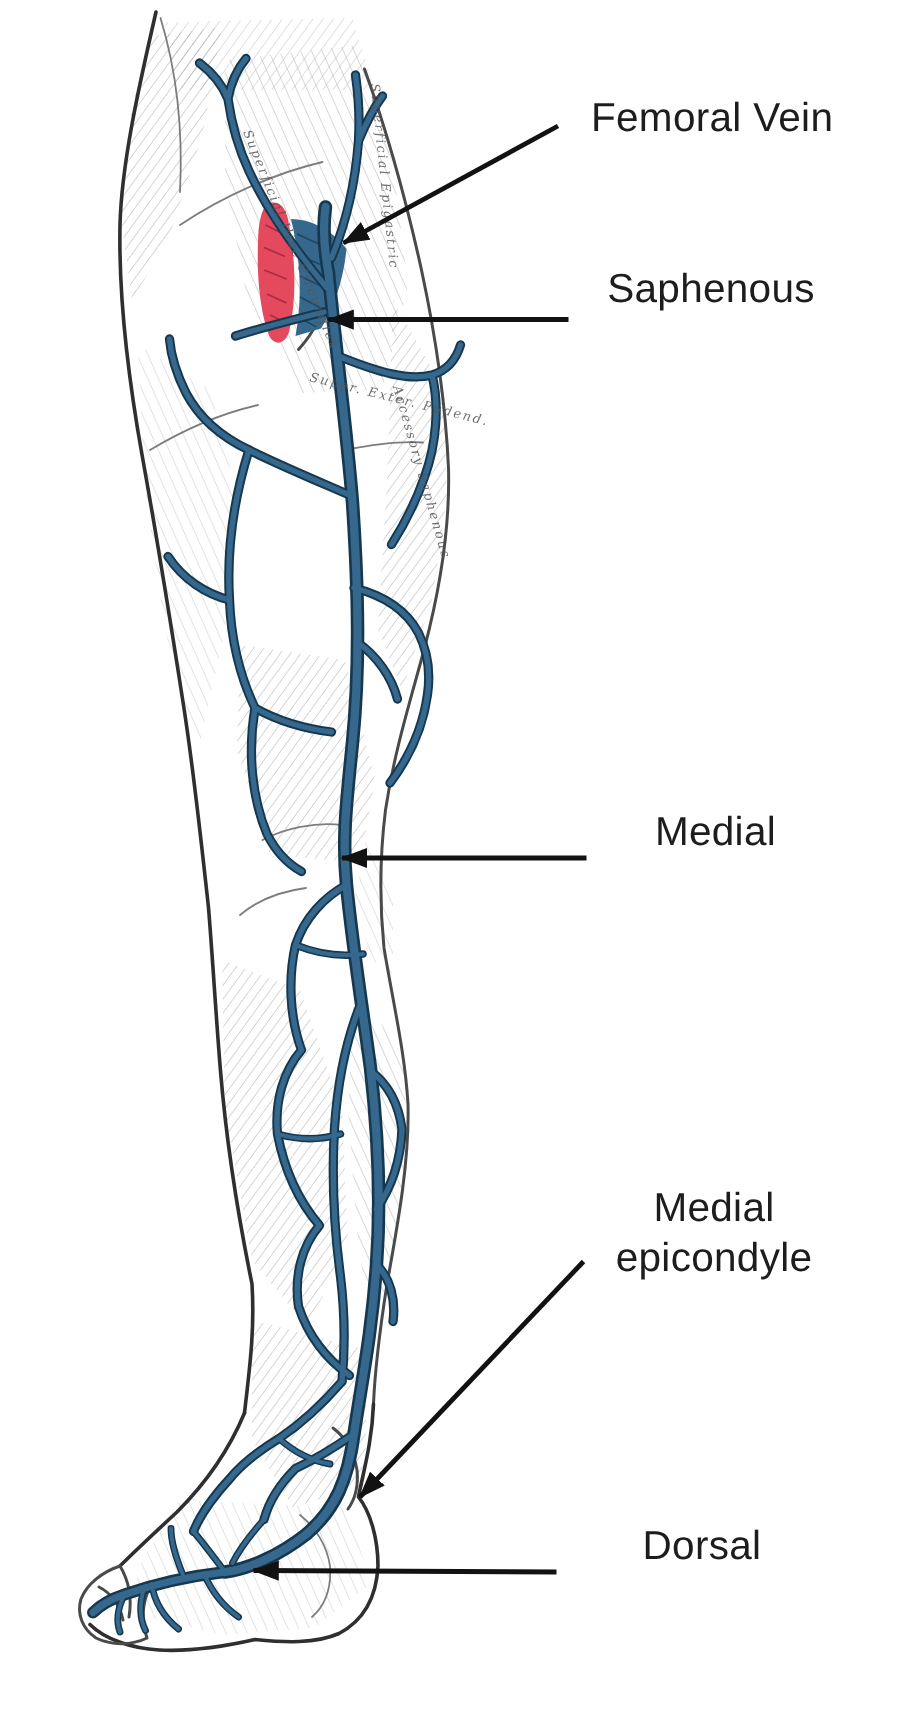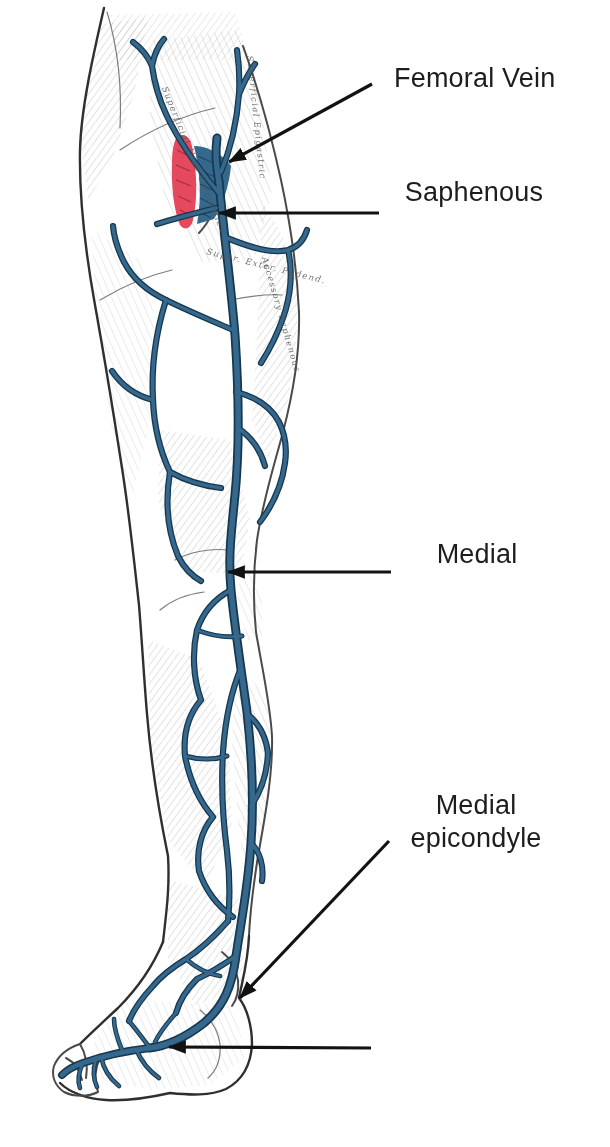--- a/index.html
+++ b/index.html
@@ -194,15 +194,16 @@
     <span>Saphenous</span>
   </div>
   <div class="anno" id="lbl-epicondyle">
     <span>Medial</span>
   </div>
   <div class="anno" id="lbl-malleolus">
     <span>Medial</span>
     <span>epicondyle</span>
   </div>
   <div class="anno" id="lbl-dorsal">
+    <span>Dorsal</span>
   </div>
 
 </div>
 
 </body></html>

